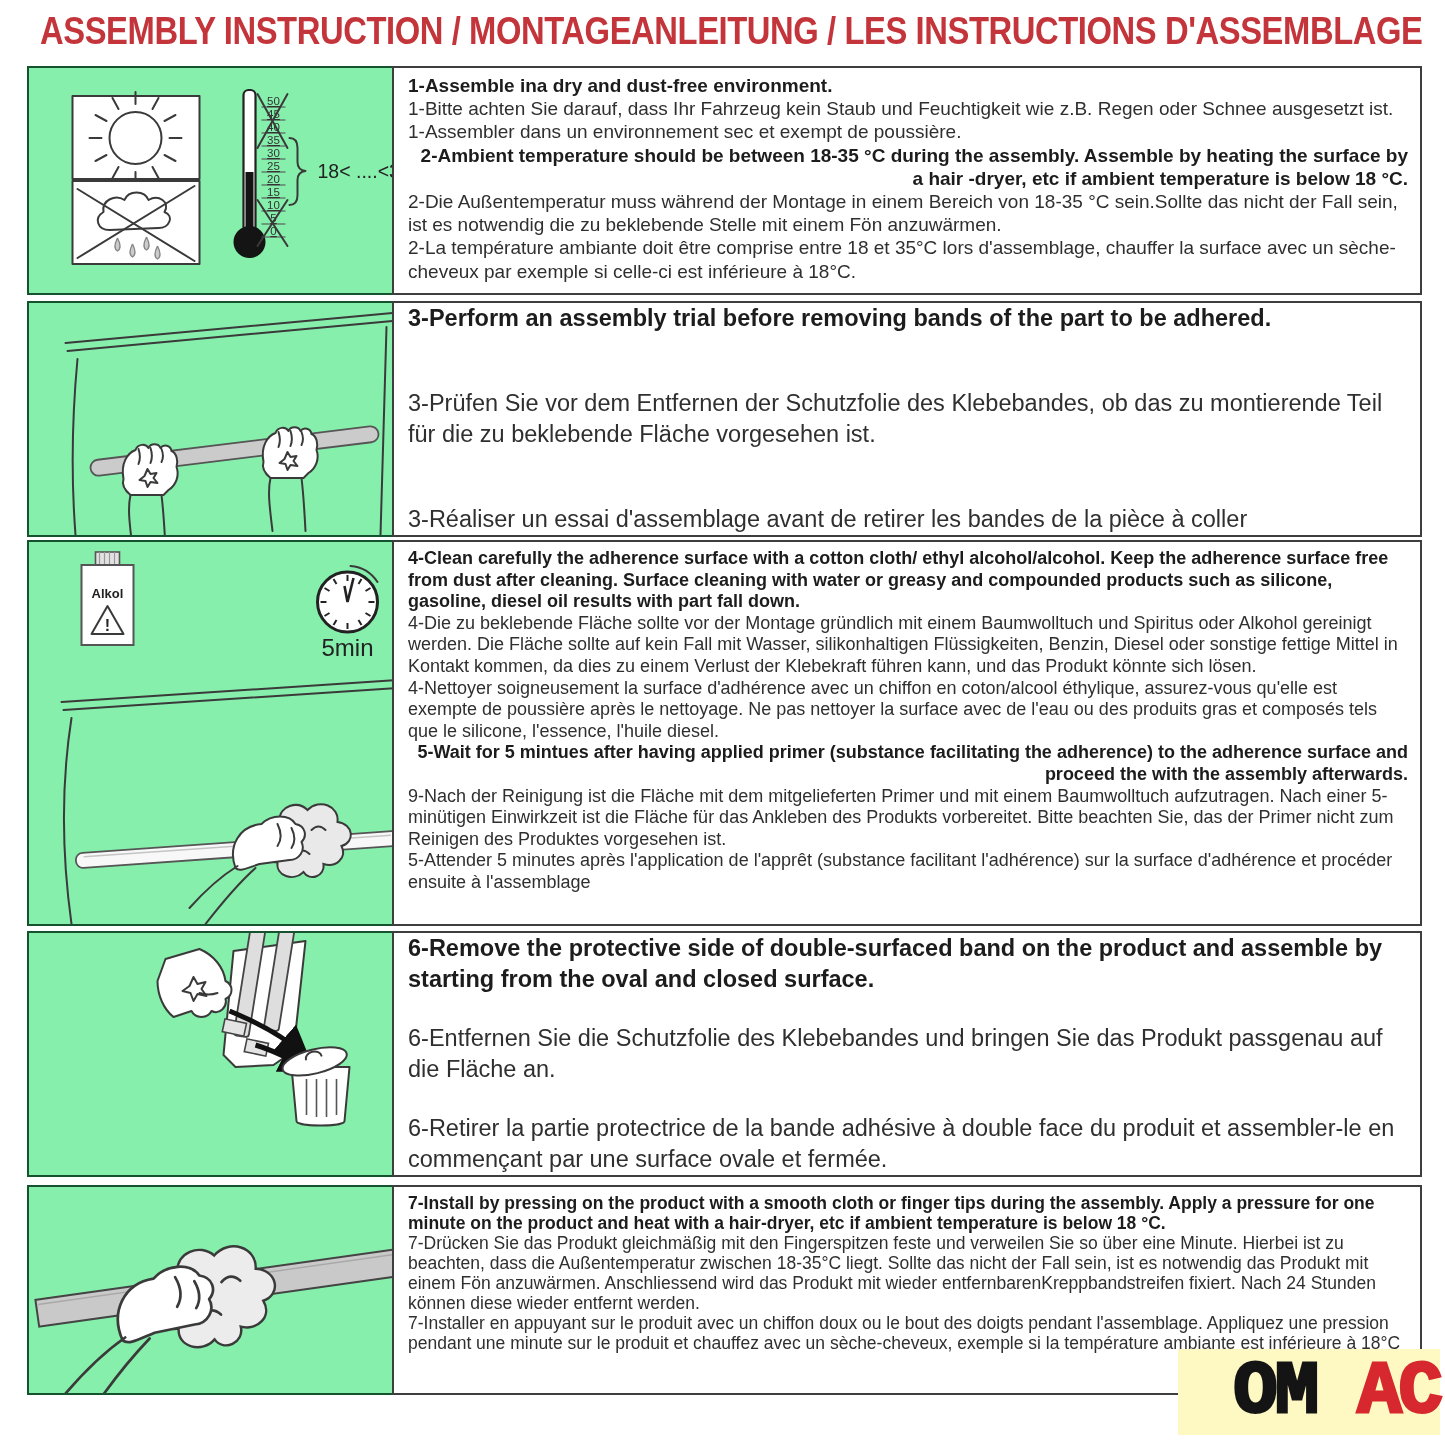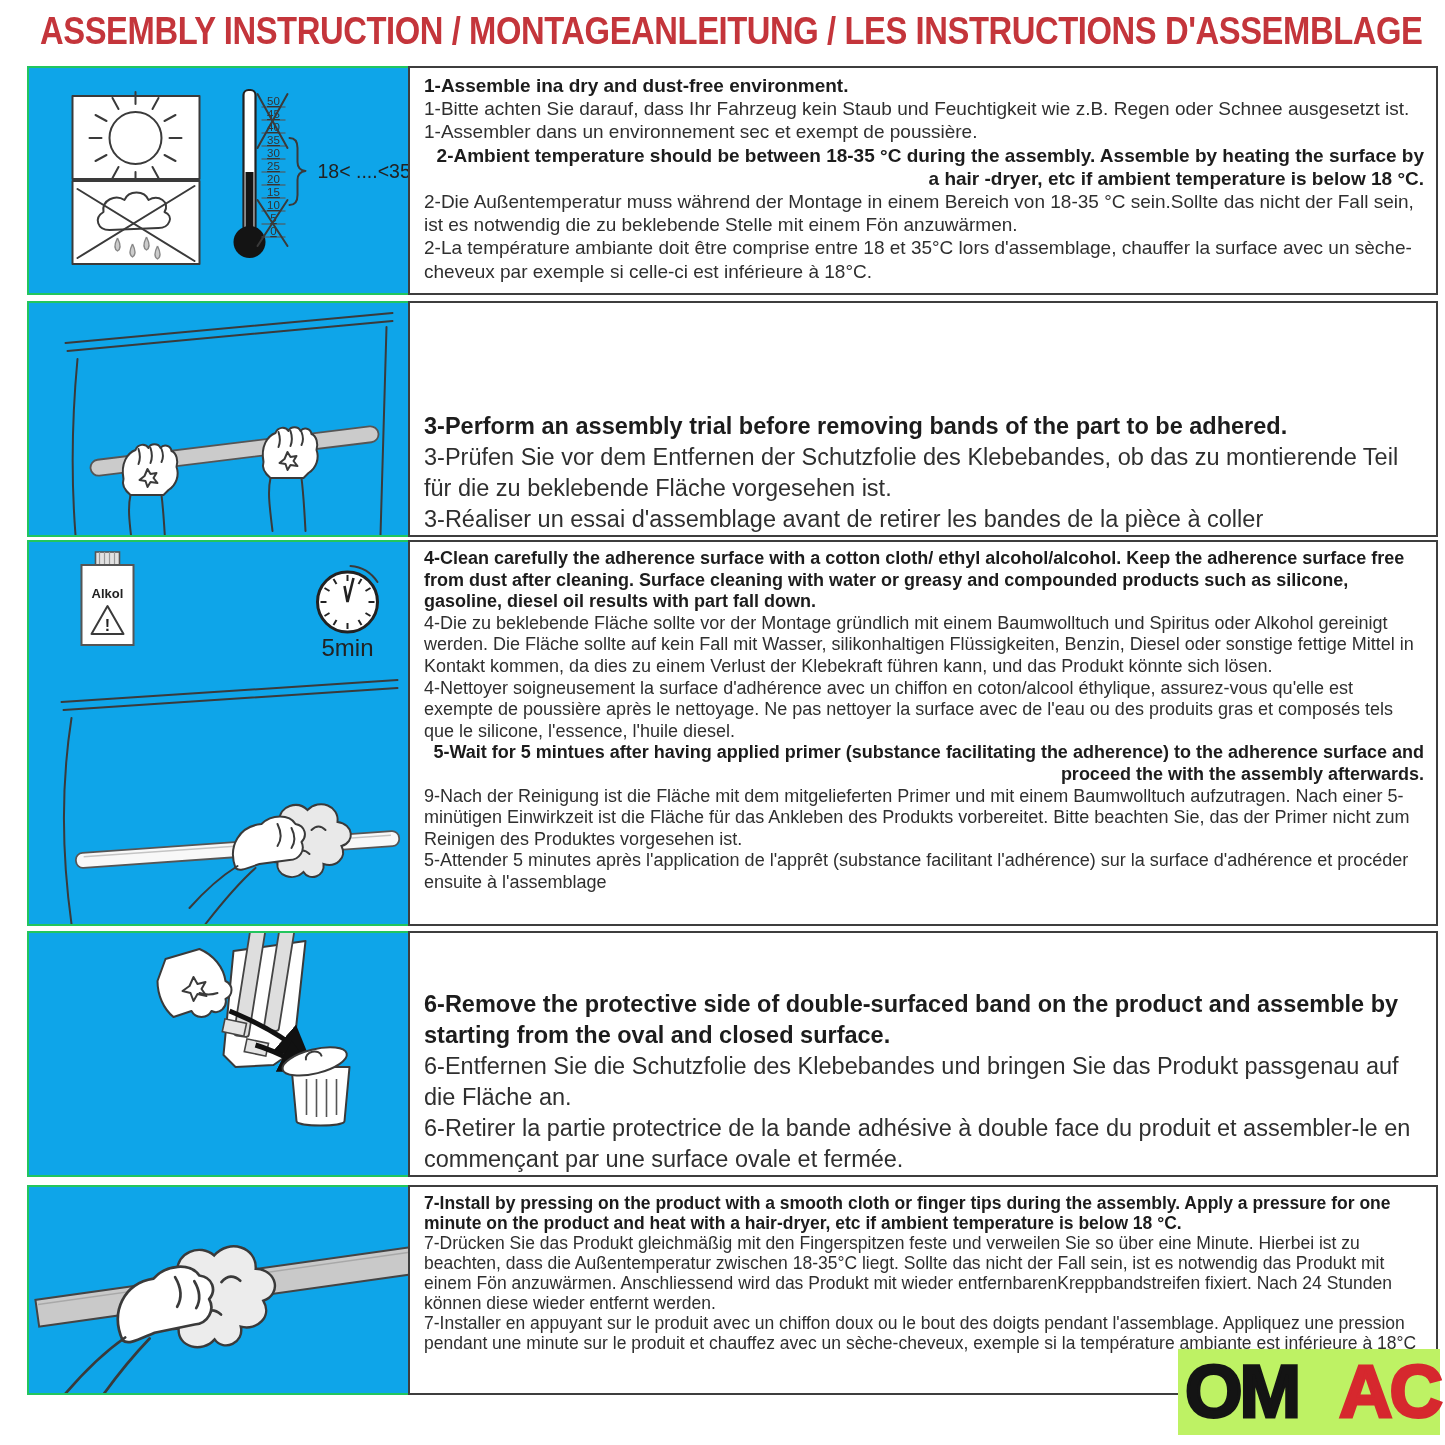--- a/index.html
+++ b/index.html
@@ -6,35 +6,35 @@
   .page{position:relative;width:1445px;height:1445px;background:#fff;overflow:hidden;
         font-family:"Liberation Sans",sans-serif;color:#2f2f2f;}
   .title{position:absolute;top:9px;left:40px;font-size:39px;font-weight:bold;color:#c4353b;
          white-space:nowrap;transform:scaleX(.84);transform-origin:left center;letter-spacing:-.5px;}
   .row{position:absolute;left:0;width:1445px;}
   .r1{top:66px;height:229px;}
   .r2{top:301px;height:236px;}
   .r3{top:540px;height:386px;}
   .r4{top:931px;height:246px;}
   .r5{top:1185px;height:210px;}
-  .illus{position:absolute;left:27px;top:0;width:404px;height:100%;border:2px solid #22c55e;
-         background:#0ea5e9;box-sizing:border-box;}
+  .illus{position:absolute;left:27px;top:0;width:404px;height:100%;border:2px solid #14532d;
+         background:#86efac;box-sizing:border-box;}
   .illus svg{display:block;width:100%;height:100%;}
-  .txt{position:absolute;left:408px;top:0;width:1030px;height:100%;border:2px solid #3e3e3e;
+  .txt{position:absolute;left:392px;top:0;width:1030px;height:100%;border:2px solid #3e3e3e;
        background:#fff;box-sizing:border-box;padding:6px 12px 0 14px;}
   .txt p{margin:0;}
   .b{font-weight:bold;color:#1c1c1c;}
   .gap{margin-top:16px;text-align:right;}
   .t1{font-size:19px;line-height:23.2px;}
-  .tc{display:flex;flex-direction:column;justify-content:flex-end;font-size:23.5px;line-height:31px;padding-top:0;}
+  .tc{display:flex;flex-direction:column;justify-content:space-between;font-size:23.5px;line-height:31px;padding-top:0;}
   .t3{font-size:18px;line-height:21.6px;}
   .t5{font-size:17.5px;line-height:20px;}
-  .logo{position:absolute;left:1178px;top:1349px;width:262px;height:86px;background:#bef264;
+  .logo{position:absolute;left:1178px;top:1349px;width:262px;height:86px;background:#fef9c3;
         display:flex;align-items:center;justify-content:flex-end;
-        font-size:74px;font-weight:bold;letter-spacing:-3px;line-height:1;}
+        font-size:74px;font-weight:bold;letter-spacing:-3px;line-height:1;font-family:Liberation Mono, monospace;}
   .logo .blk{color:#141414;-webkit-text-stroke:3px #141414;}
   .logo .red{color:#d6282e;padding-left:41px;-webkit-text-stroke:3px #d6282e;}
   .ink{stroke:#3a3a3a;fill:none;stroke-width:2;stroke-linecap:round;stroke-linejoin:round;}
   .inkF{stroke:#3a3a3a;fill:#fff;stroke-width:2;stroke-linecap:round;stroke-linejoin:round;}
   .num{font-size:11.5px;fill:#333;text-decoration:underline;}
   .lbl{font-size:19.5px;fill:#222;}
 </style>
 </head>
 <body>
 

